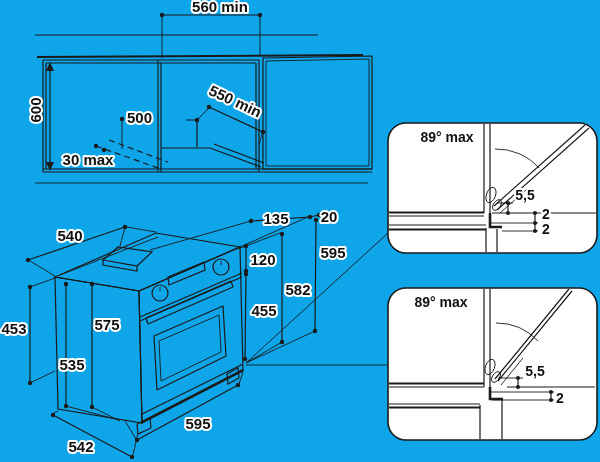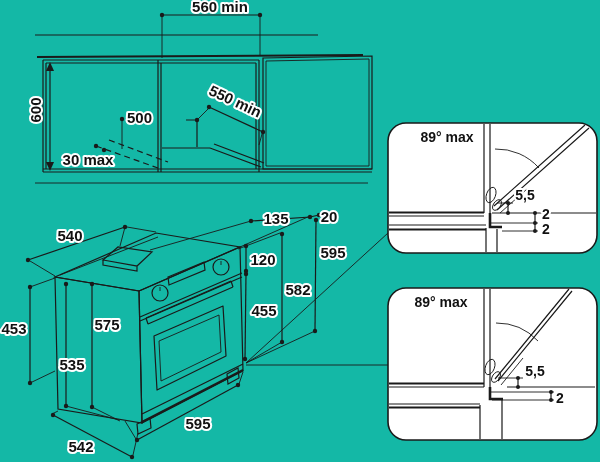--- a/index.html
+++ b/index.html
@@ -1,16 +1,16 @@
 <!DOCTYPE html>
 <html><head>
 <meta charset="utf-8">
 <style>
   html,body { margin:0; padding:0; background:#fff; }
-  .stage { position:relative; width:600px; height:462px; background:#14b8a6; overflow:hidden; }
+  .stage { position:relative; width:600px; height:462px; background:#0ea5e9; overflow:hidden; }
   svg { display:block; }
   .ln   { stroke:#1a1a1a; fill:none; stroke-width:1.2; }
   .ln2  { stroke:#1a1a1a; fill:none; stroke-width:2; }
   .ln3  { stroke:#1a1a1a; fill:none; stroke-width:2.6; }
   .thin { stroke:#1a1a1a; fill:none; stroke-width:0.9; }
   .dash { stroke:#1a1a1a; fill:none; stroke-width:1.2; stroke-dasharray:6 4; }
   .dot  { fill:#1a1a1a; stroke:none; }
   .solid{ fill:#1a1a1a; stroke:none; }
   .panel{ fill:#fff; stroke:#1a1a1a; stroke-width:1.6; }
   text.dim {

